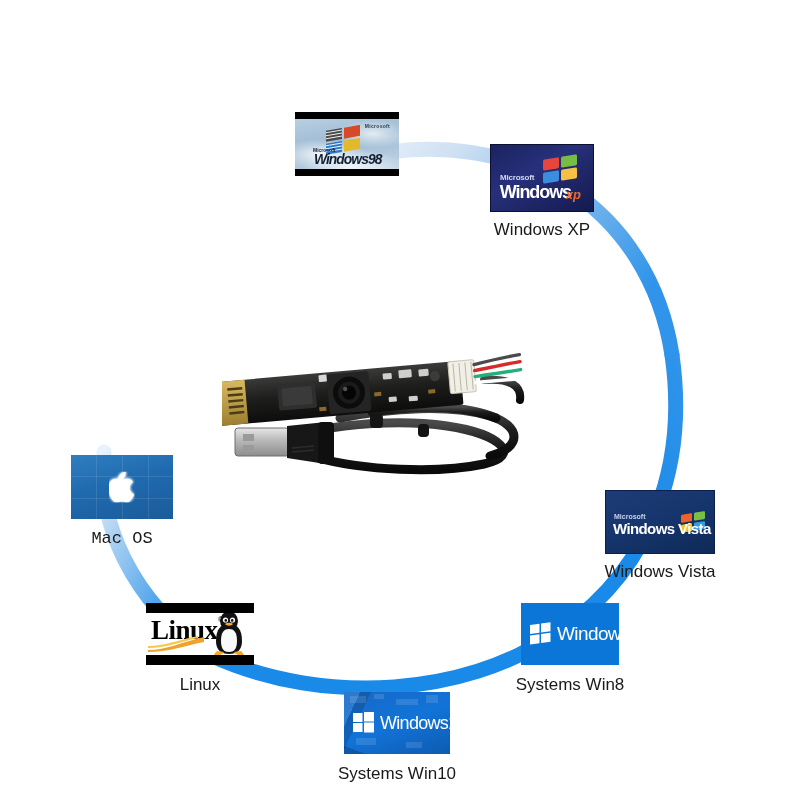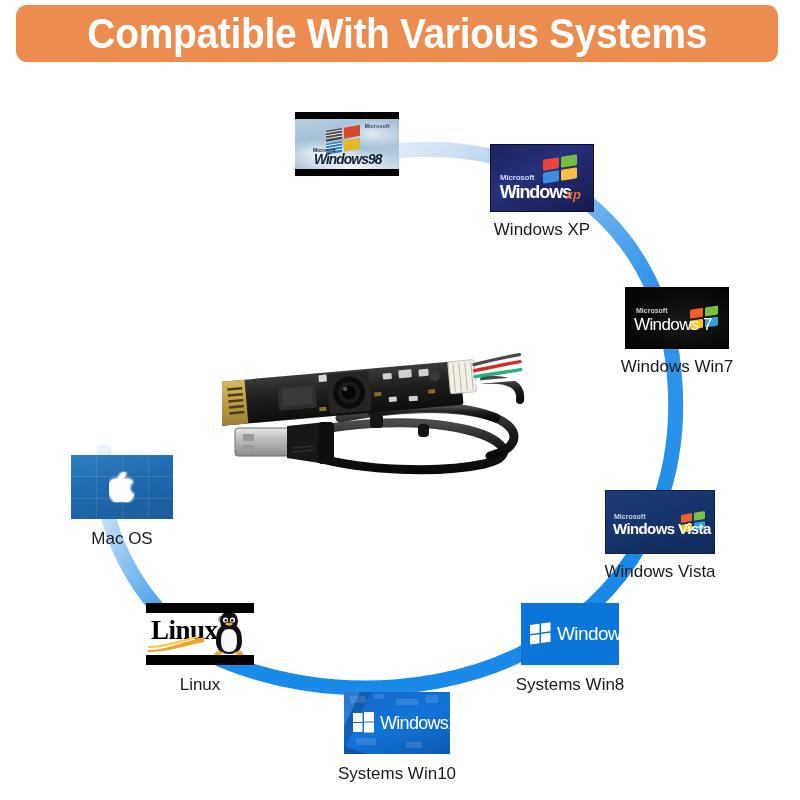--- a/index.html
+++ b/index.html
@@ -213,23 +213,20 @@
   }
 
   
   #product { position: absolute; left: 222px; top: 352px; width: 330px; height: 125px; }
 </style>
 </head>
 <body>
 
 <div id="stage">
 
-  <div id="banner">
-    <div id="banner-title">Compatible With Various Systems</div>
-  </div>
 
   <svg id="arc-layer" viewBox="0 0 800 800" xmlns="http://www.w3.org/2000/svg">
     <defs>
       <linearGradient id="arcGradA" x1="0" y1="0" x2="1" y2="0.55">
         <stop offset="0%" stop-color="#e8f1fa"></stop>
         <stop offset="25%" stop-color="#cfe0f3"></stop>
         <stop offset="55%" stop-color="#8cc0ef"></stop>
         <stop offset="100%" stop-color="#2f94ea"></stop>
       </linearGradient>
       <linearGradient id="arcGradB" x1="1" y1="0" x2="0" y2="1">
@@ -288,35 +285,20 @@
           <rect x="18" y="13" width="16" height="11" rx="1.6" fill="#f5c043"></rect>
         </g>
       </svg>
       <div id="xp-ms">Microsoft</div>
       <div id="xp-word">Windows</div>
       <div id="xp-xp">xp</div>
     </div>
     <div class="os-label" style="top:76px;">Windows XP</div>
   </div>
 
-  <div class="os-node" style="left:625px; top:287px; width:104px;">
-    <div class="os-tile" id="w7-tile">
-      <svg id="w7-flag" viewBox="0 0 31 27">
-        <g transform="skewY(-9) translate(1,5)">
-          <rect x="0" y="0" width="13" height="9" rx="1.4" fill="#f0612a"></rect>
-          <rect x="15" y="0" width="13" height="9" rx="1.4" fill="#7ac143"></rect>
-          <rect x="0" y="11" width="13" height="9" rx="1.4" fill="#ffc20e"></rect>
-          <rect x="15" y="11" width="13" height="9" rx="1.4" fill="#2f9fe0"></rect>
-        </g>
-      </svg>
-      <div id="w7-ms">Microsoft</div>
-      <div id="w7-word">Windows 7</div>
-    </div>
-    <div class="os-label" style="top:70px;">Windows Win7</div>
-  </div>
 
   <div class="os-node" style="left:605px; top:490px; width:110px;">
     <div class="os-tile" id="vista-tile">
       <svg id="vista-flag" viewBox="0 0 27 23">
         <g transform="skewY(-9) translate(1,4)">
           <rect x="0" y="0" width="11" height="8" rx="1.2" fill="#f0612a"></rect>
           <rect x="13" y="0" width="11" height="8" rx="1.2" fill="#7ac143"></rect>
           <rect x="0" y="10" width="11" height="8" rx="1.2" fill="#ffc20e"></rect>
           <rect x="13" y="10" width="11" height="8" rx="1.2" fill="#2f9fe0"></rect>
         </g>
@@ -402,21 +384,21 @@
             <feGaussianBlur stdDeviation="1.6" result="b"></feGaussianBlur>
             <feMerge>
               <feMergeNode in="b"></feMergeNode>
                 <feMergeNode in="b"></feMergeNode>
                 <feMergeNode in="SourceGraphic"></feMergeNode>
             </feMerge>
           </filter>
         </defs>
       </svg>
     </div>
-    <div class="os-label" style="top:74px;">Mac OS</div>
+    <div class="os-label" style="top:74px;font-family:Liberation Mono, monospace;">Mac OS</div>
   </div>
 
   <svg id="product" viewBox="0 0 330 125" xmlns="http://www.w3.org/2000/svg">
     <defs>
       <linearGradient id="pcbG" x1="0" y1="0" x2="0" y2="1">
         <stop offset="0%" stop-color="#3a3a38"></stop>
         <stop offset="45%" stop-color="#1e1e1d"></stop>
         <stop offset="100%" stop-color="#0d0d0c"></stop>
       </linearGradient>
       <linearGradient id="goldG" x1="0" y1="0" x2="0" y2="1">

